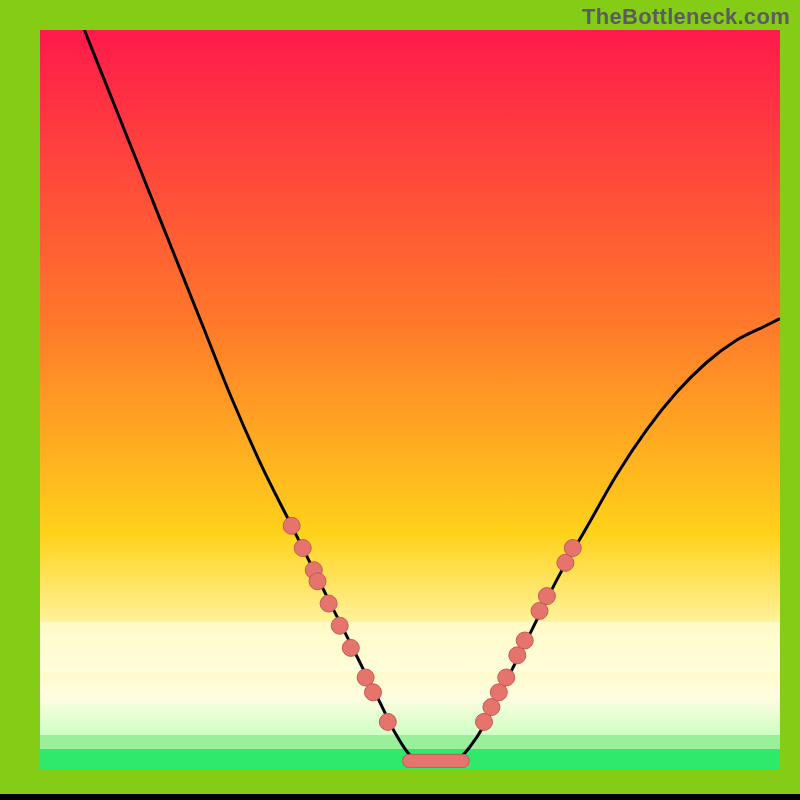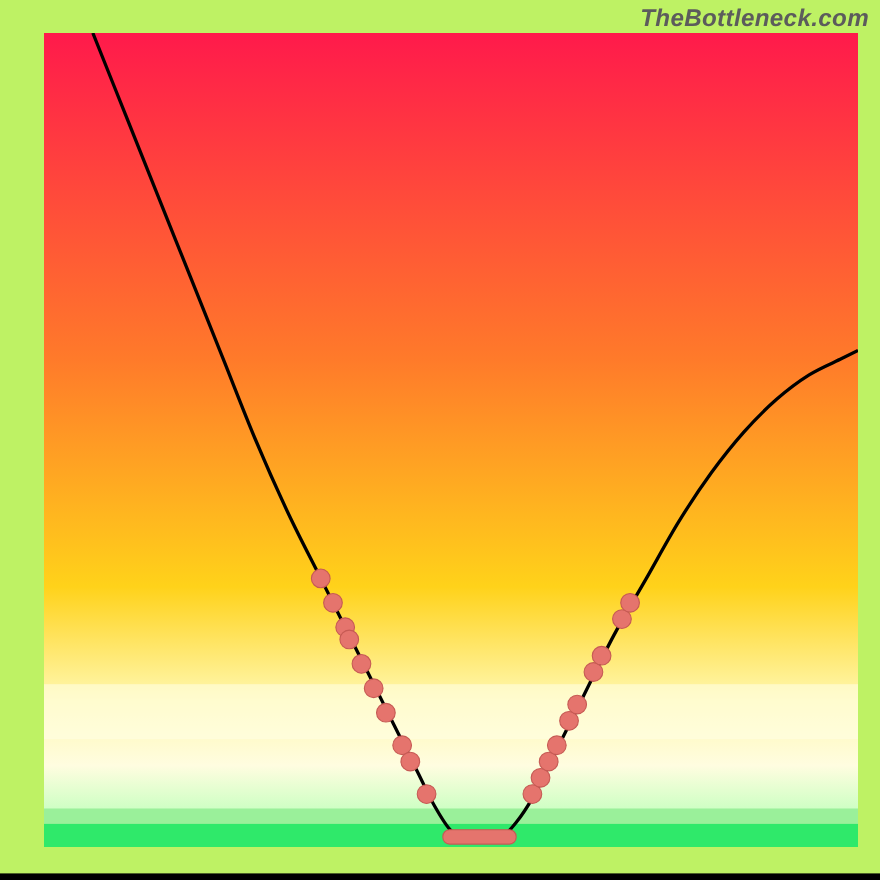--- a/index.html
+++ b/index.html
@@ -8,22 +8,21 @@
     width: 800px;
     height: 800px;
     overflow: hidden;
     background: #000;
     font-family: Arial, Helvetica, sans-serif;
   }
   .stage {
     position: relative;
     width: 800px;
     height: 794px;
-    background: #bef264;
-    font-style: italic;
+    background: #84cc16;
   }
   .watermark {
     position: absolute;
     top: 4px;
     right: 10px;
     font-size: 22px;
     font-weight: 600;
     color: #5c5c5c;
     letter-spacing: 0.3px;
     z-index: 5;

